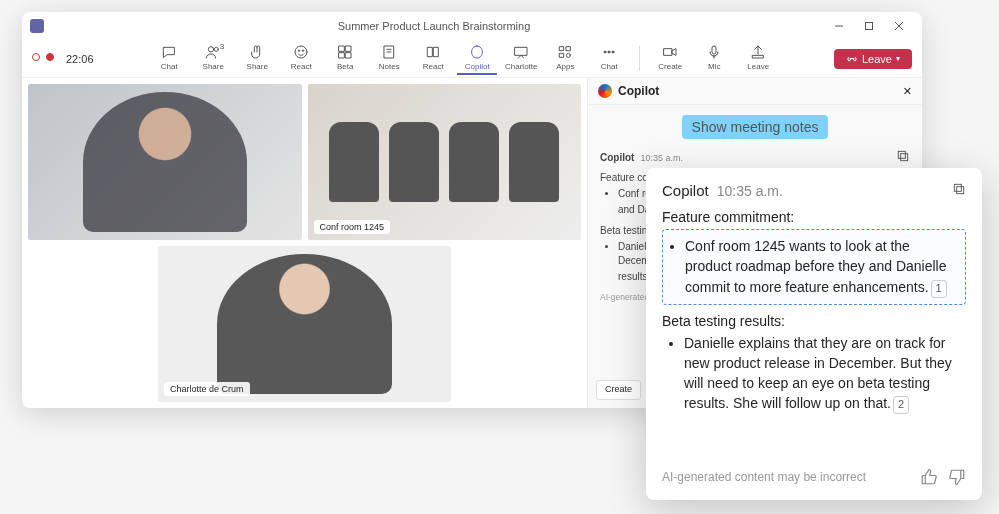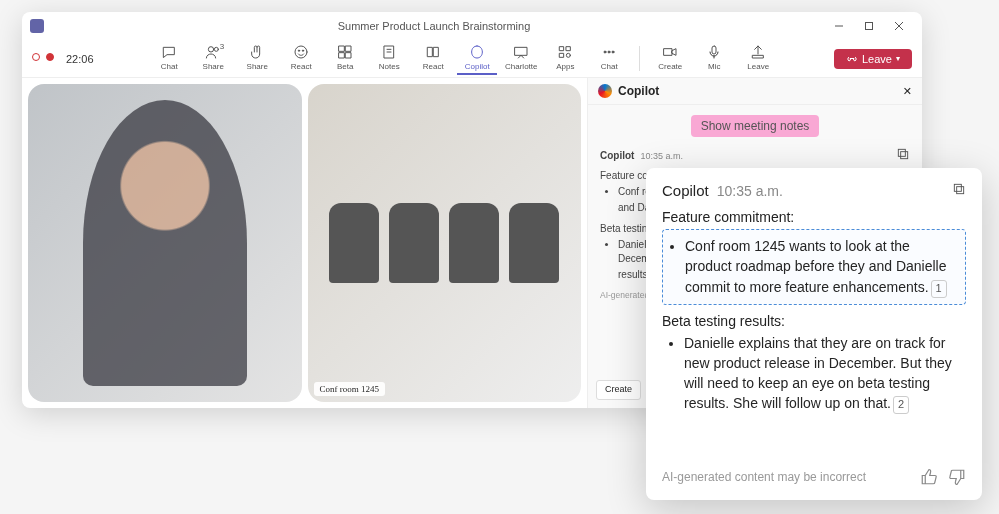--- a/index.html
+++ b/index.html
@@ -74,27 +74,26 @@
 .main-split { flex: 1; display: flex; overflow: hidden; }
 .video-area {
   flex: 1;
   padding: 6px;
   display: flex;
   flex-direction: column;
   gap: 6px;
 }
 .row-top { display: flex; gap: 6px; flex: 1; }
 .tile {
-  border-radius: 16px;
+  border-radius: 2px;
   position: relative;
   overflow: hidden;
   display: flex;
   align-items: center;
   justify-content: center;
-  font-family: Liberation Serif, serif;
 }
 .tile1 { flex: 1; background: linear-gradient(135deg,#c0c4c8,#e4e4e4); }
 .tile2 { flex: 1; background: linear-gradient(135deg,#d8d4cc,#eee); }
 .tile3 { flex: 1; background: #eee; margin: 0 130px 0 130px; height: 160px;}
 .nametag {
   position: absolute;
   bottom: 6px;
   left: 6px;
   background: rgba(255,255,255,0.9);
   padding: 2px 6px;
@@ -118,25 +117,25 @@
   padding: 6px 10px;
   gap: 6px;
   border-bottom: 1px solid #eee;
 }
 .cp-logo { width: 14px; height: 14px; background: conic-gradient(#0078d4,#ff8c00,#e81123,#0078d4); border-radius: 50%; }
 .cp-title { font-size: 12px; font-weight: 600; flex: 1; }
 .cp-close { font-size: 11px; }
 .cp-showbtn {
   align-self: center;
   margin: 10px 0;
-  background: #f9a8d4;
+  background: #7dd3fc;
   color: #555;
   padding: 4px 10px;
   border-radius: 4px;
-  font-size: 12px;
+  font-size: 14px;
 }
 .cp-msg {
   padding: 0 12px;
   font-size: 10px;
   line-height: 1.4;
   color: #444;
 }
 .cp-msg-head { display: flex; align-items: center; gap: 6px; margin-bottom: 4px; }
 .cp-msg-name { font-weight: 600; font-size: 10px; }
 .cp-msg-time { color: #888; font-size: 9px; }
@@ -371,20 +370,24 @@
         </div>
         <div class="tile tile2">
           <div class="group">
             <div class="p"></div>
               <div class="p"></div>
               <div class="p"></div>
               <div class="p"></div>
           </div>
           <div class="nametag">Conf room 1245</div>
         </div>
+      </div>
+      <div class="tile tile3">
+        <div class="person" style="background: radial-gradient(circle at 50% 25%, #e0b89a 0%, #e0b89a 18%, transparent 19%), linear-gradient(#1a1a1a,#1a1a1a)"></div>
+        <div class="nametag">Charlotte de Crum</div>
       </div>
     </div>
 
     <div class="copilot-pane">
       <div class="cp-hd">
         <span class="cp-logo"></span>
         <span class="cp-title">Copilot</span>
         <span class="cp-close">✕</span>
       </div>
       <div class="cp-showbtn">Show meeting notes</div>

